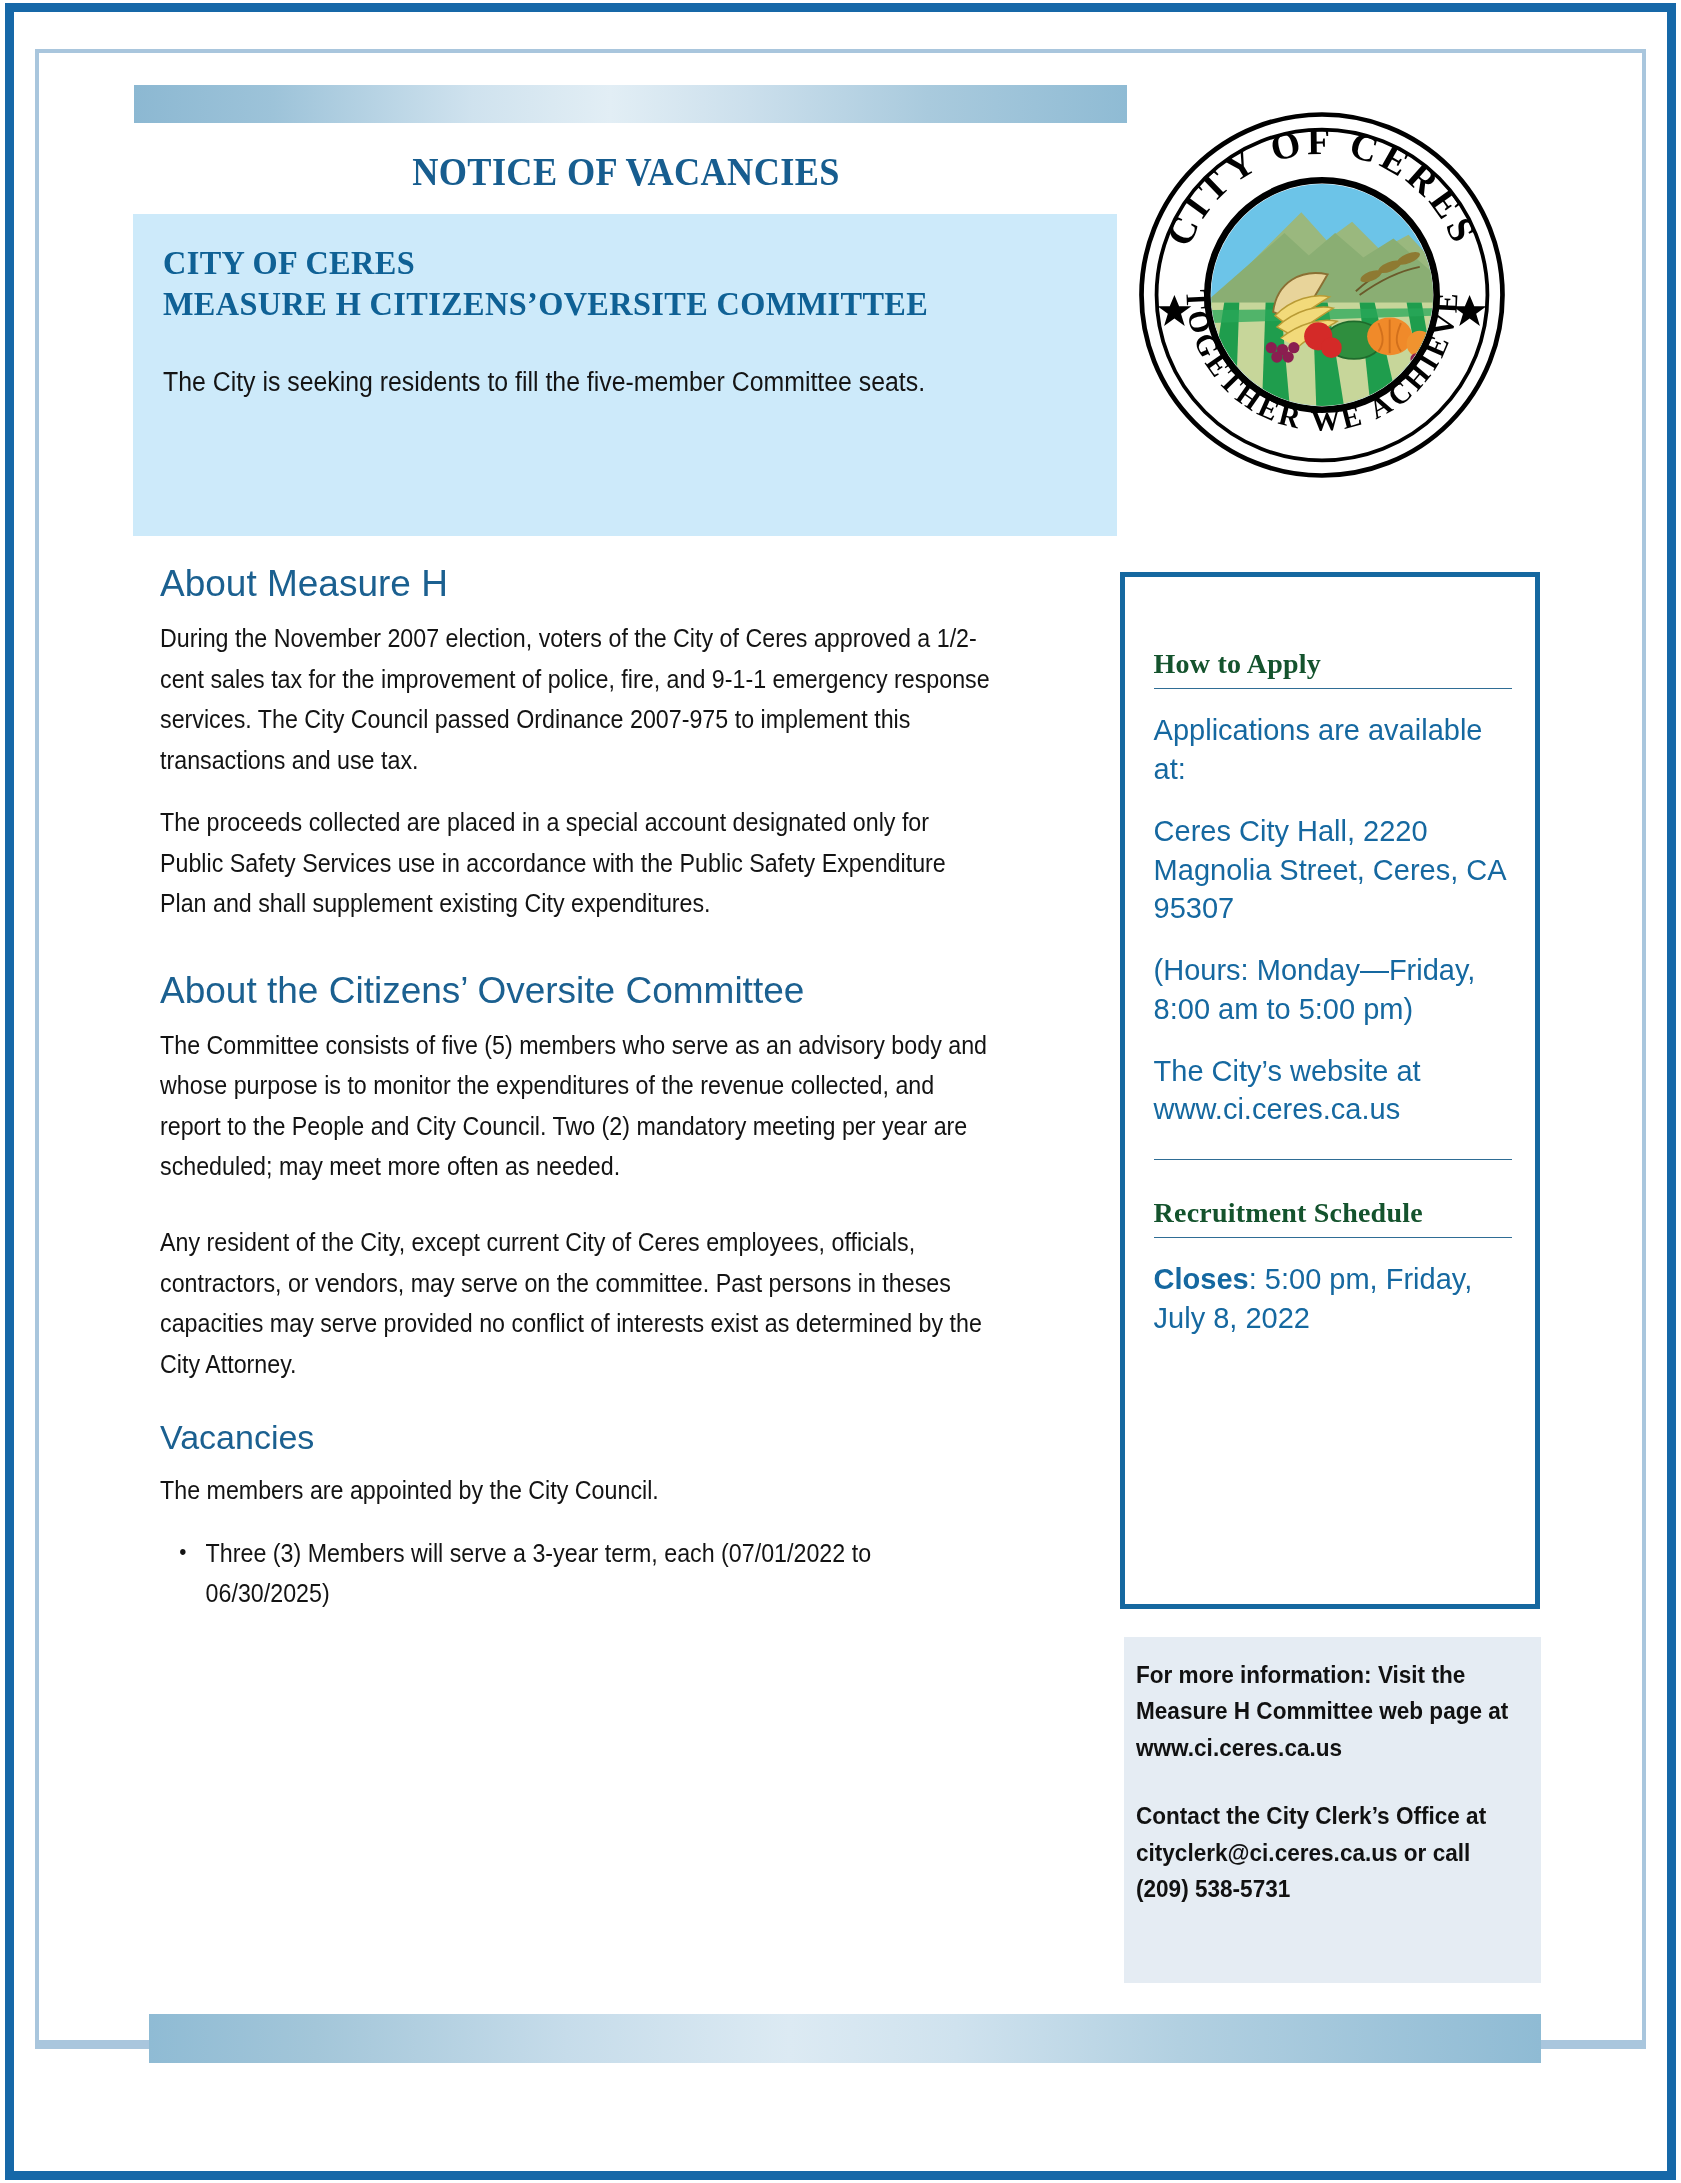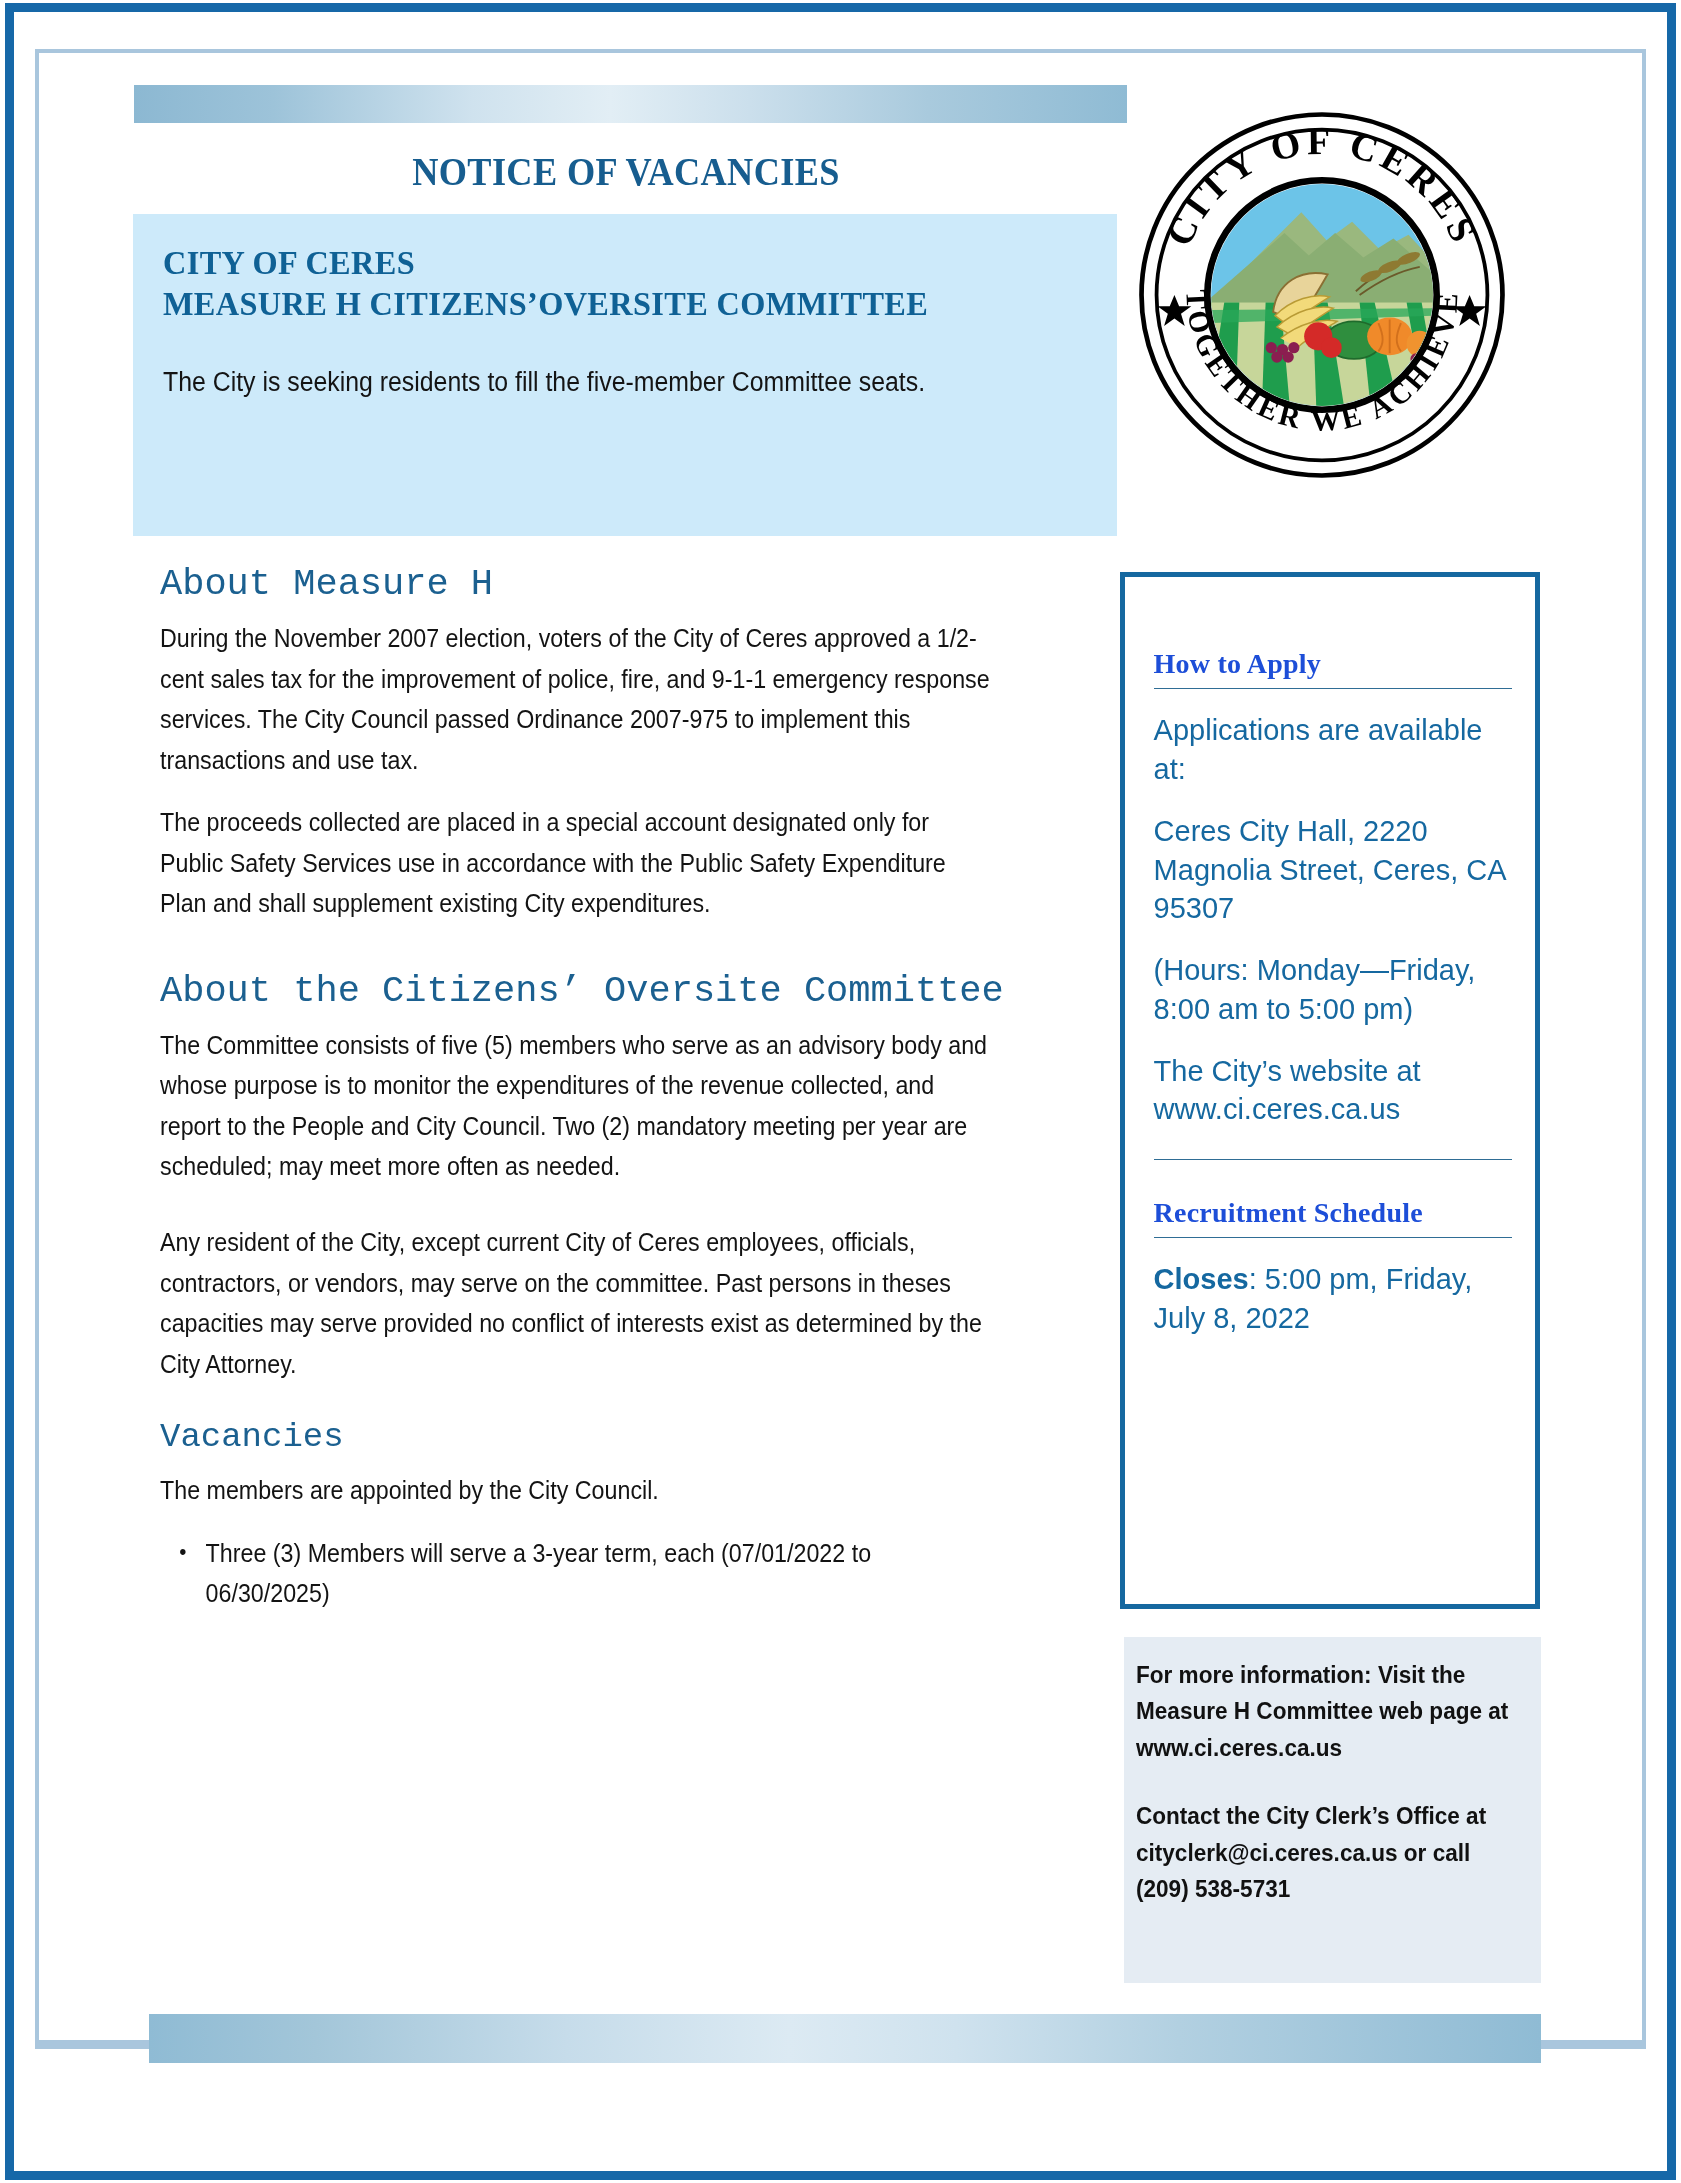--- a/index.html
+++ b/index.html
@@ -109,21 +109,21 @@
     width: 376px; height: 376px;
   }
 
   
   .article {
     position: absolute;
     left: 160px; top: 564px;
     width: 894px;
   }
   .h-section {
-    font-family: Liberation Mono, monospace;
+    font-family: Liberation Sans, sans-serif;
     font-weight: normal;
     font-size: 37px;
     line-height: 1.1;
     color: #1b6090;
     margin: 0 0 13.4px 0;
   }
   .h-section.small { font-size: 34px; }
   .p-body {
     font-family: "Liberation Sans", sans-serif;
     font-size: 25px;
@@ -161,21 +161,21 @@
     width: 420px; height: 1037px;
     border: 5.9px solid #1568a0;
     background: #ffffff;
     box-sizing: border-box;
     padding: 71px 23.5px 0 28.6px;
   }
   .side-h {
     font-family: "Liberation Serif", serif;
     font-weight: bold;
     font-size: 28px;
-    color: #1d4ed8;
+    color: #14532d;
     margin: 0;
     letter-spacing: 0.2px;
   }
   .side-rule {
     border-top: 1.7px solid #2f6d95;
     margin: 8.4px 0 22px 0;
   }
   .side-rule.above {
     margin: 30px 0 37px 0;
   }

